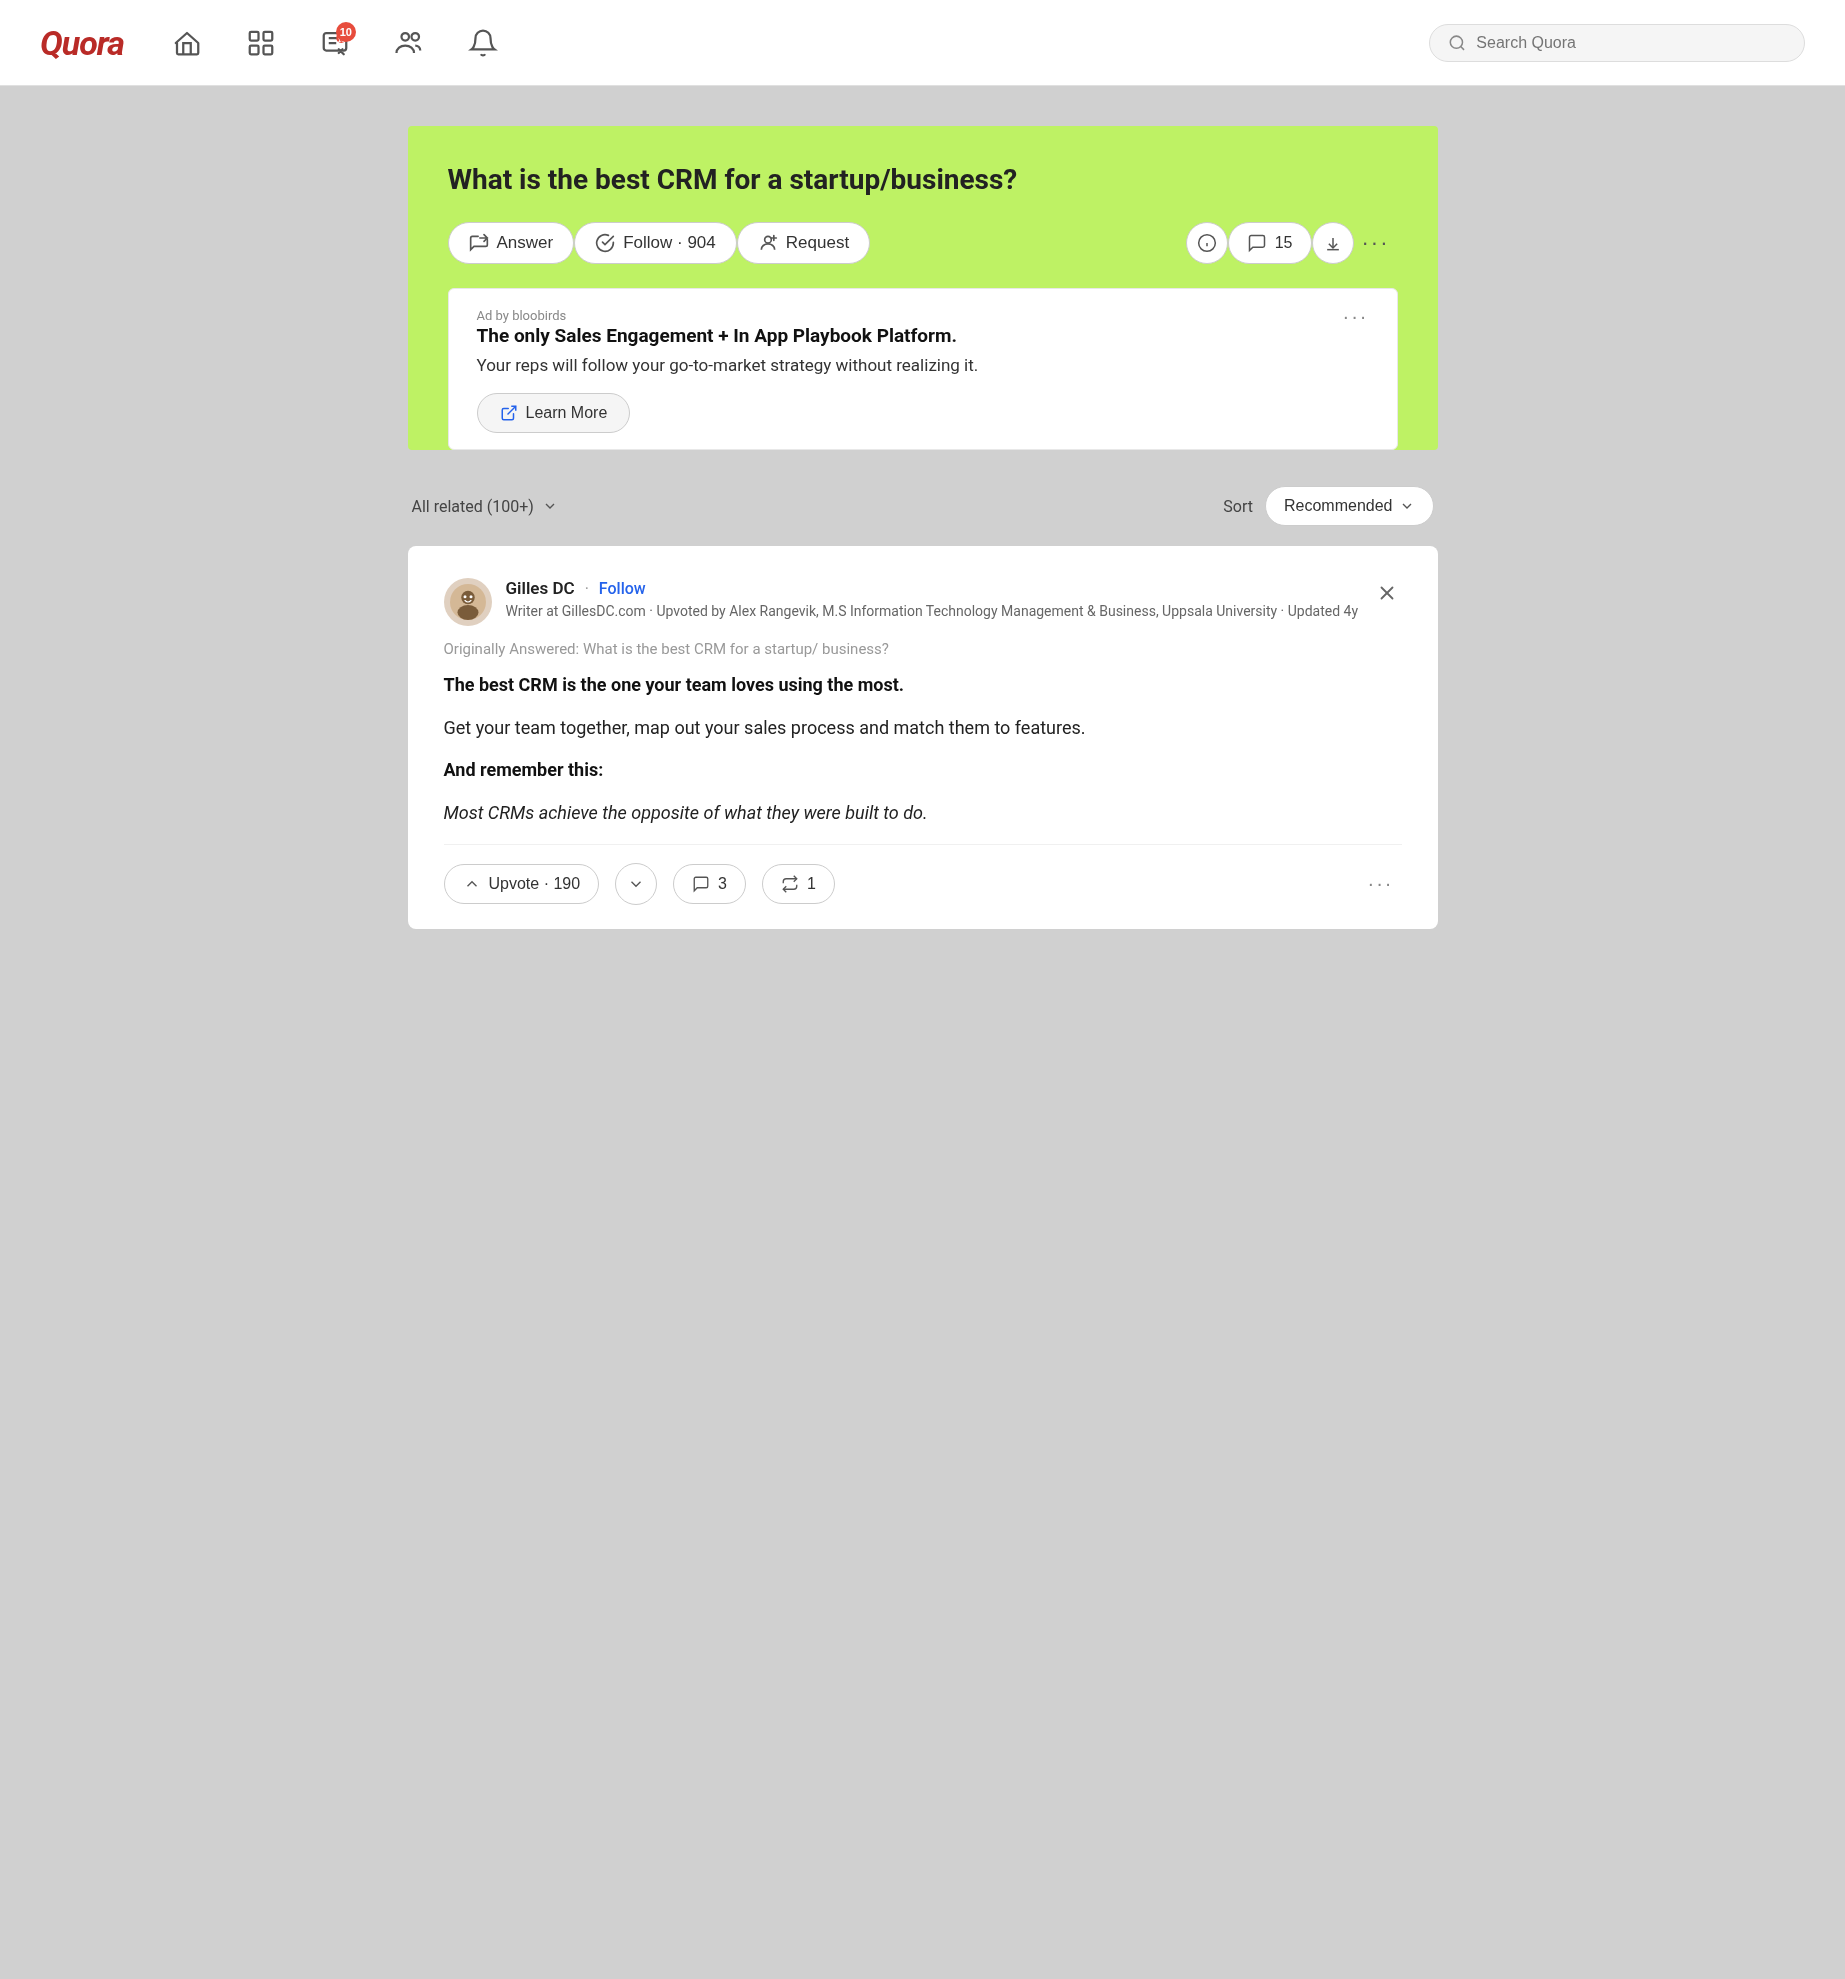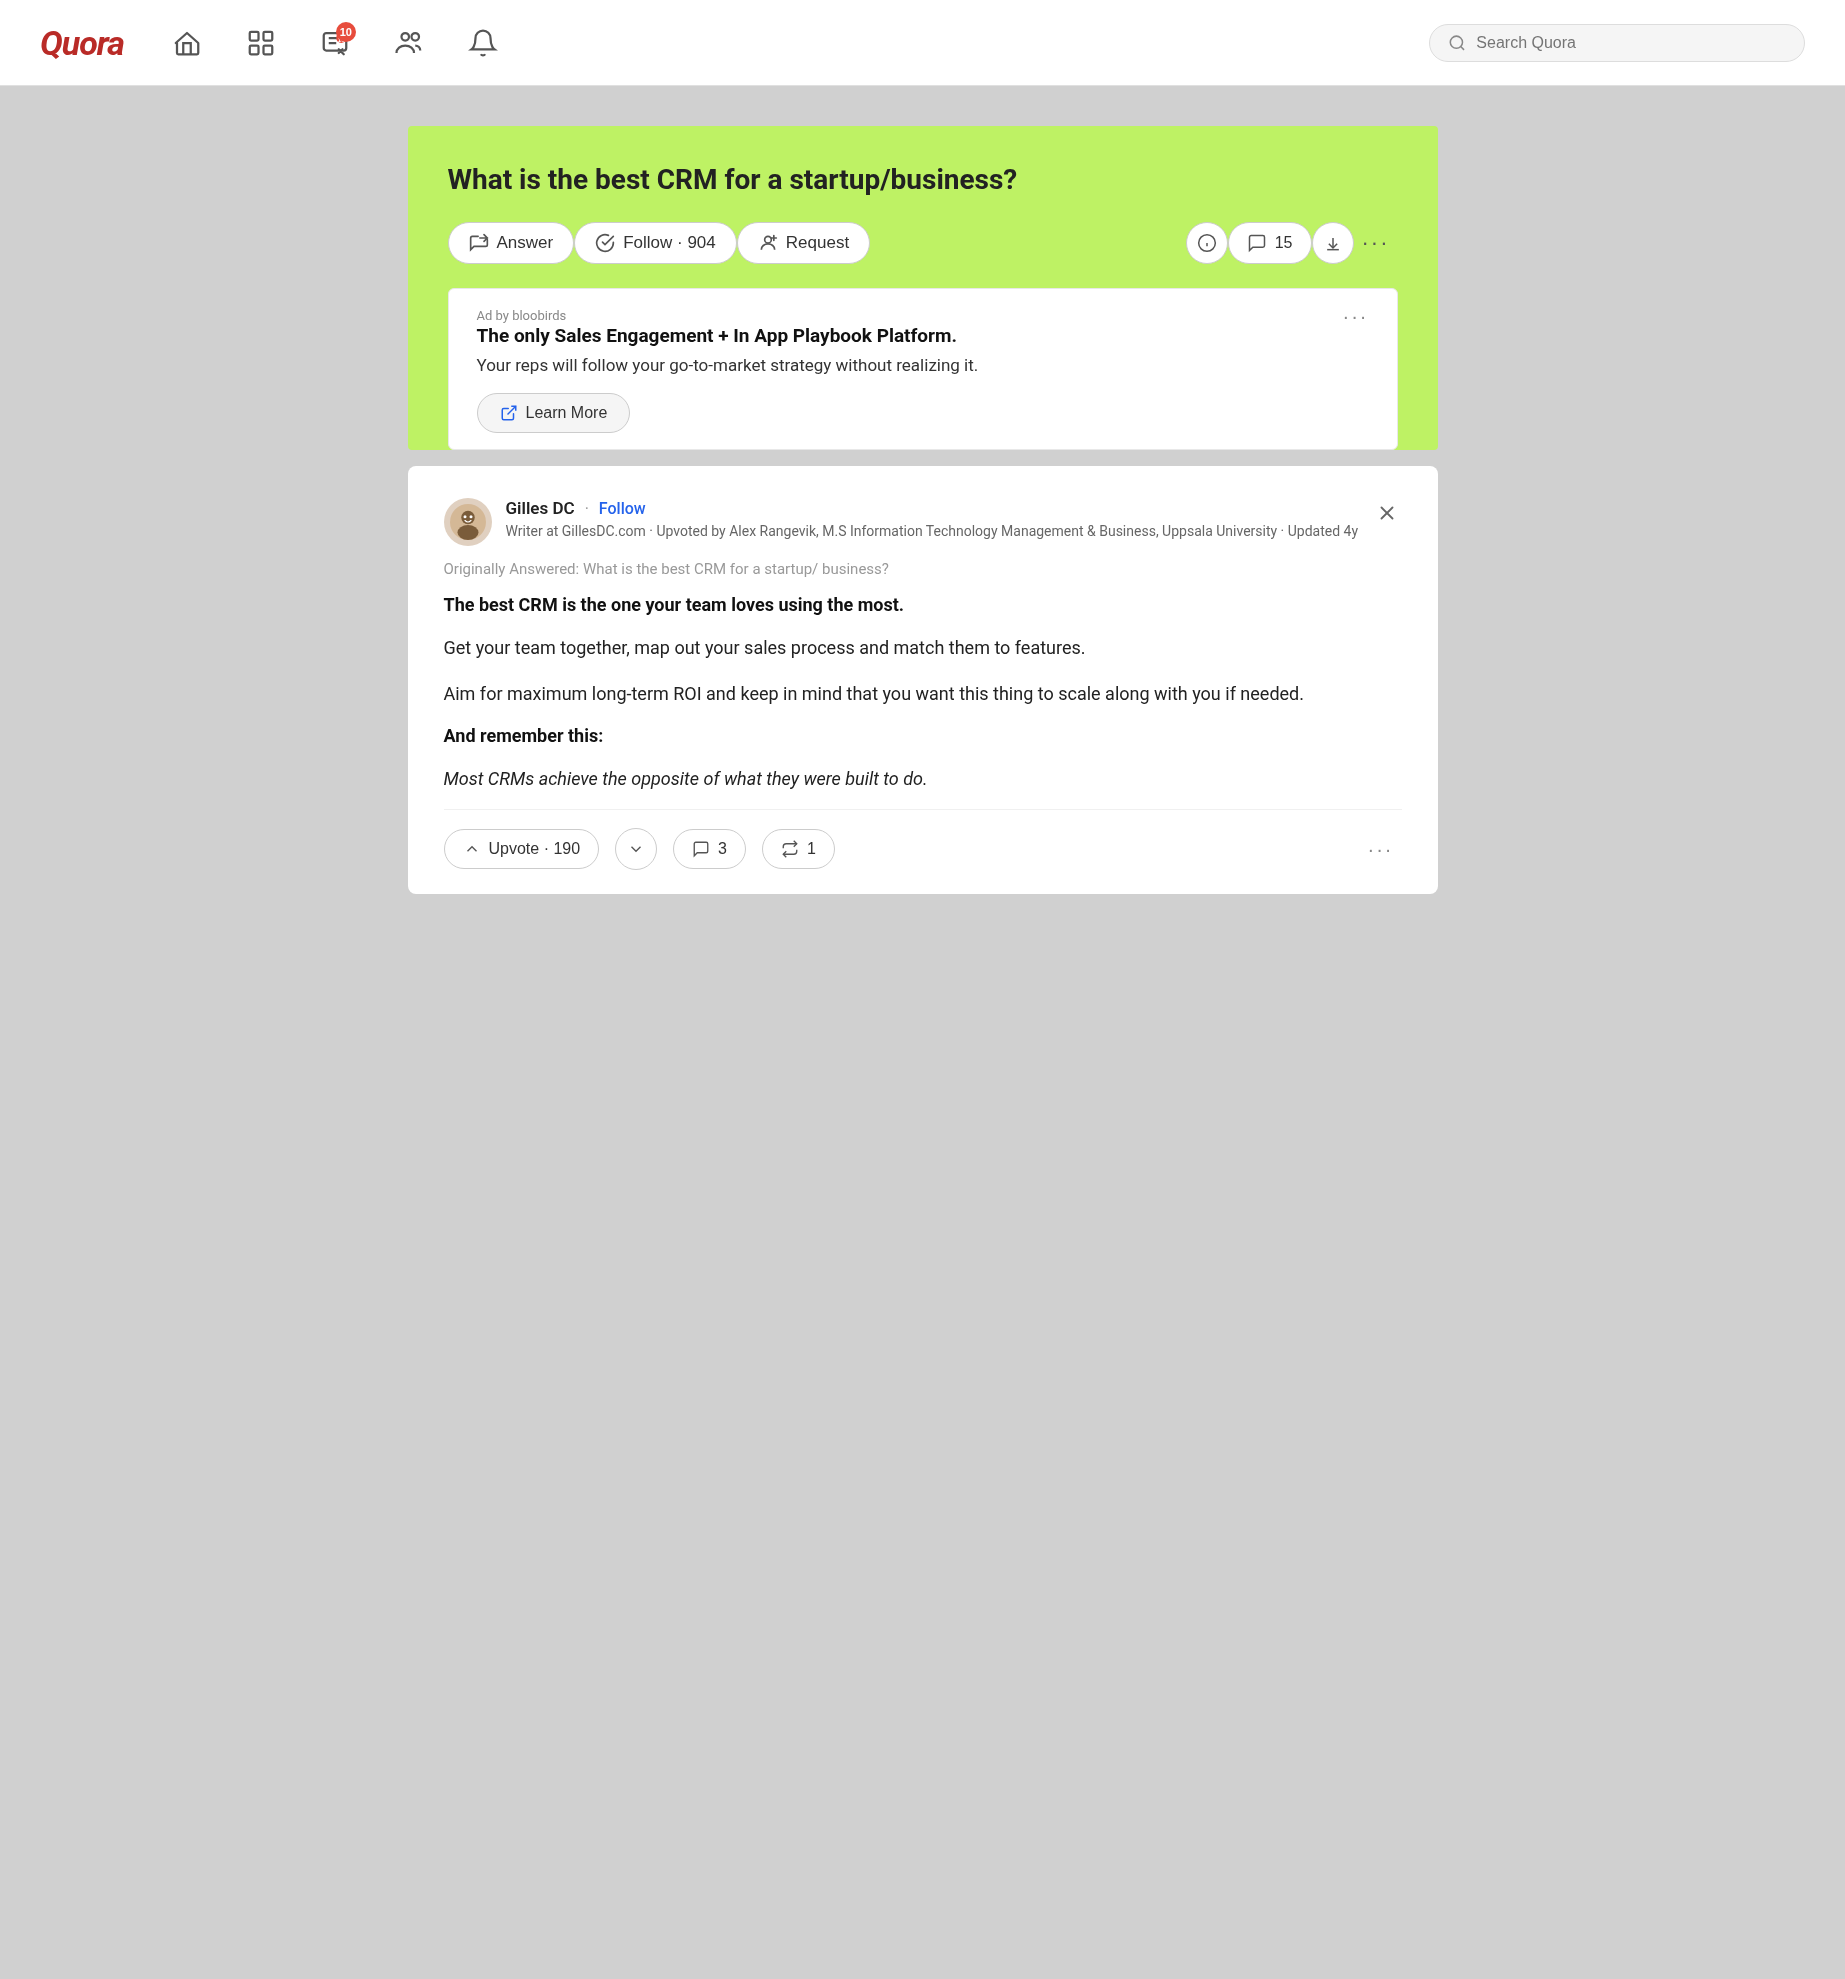--- a/index.html
+++ b/index.html
@@ -587,20 +587,37 @@
         <svg viewBox="0 0 24 24">
           <path d="M18 13v6a2 2 0 01-2 2H5a2 2 0 01-2-2V8a2 2 0 012-2h6" stroke-linecap="round"></path>
           <polyline points="15 3 21 3 21 9"></polyline>
           <line x1="10" y1="14" x2="21" y2="3"></line>
         </svg>
         <span>Learn More</span>
       </button>
     </div>
   </div>
 
+  <div class="filter-bar">
+    <div class="filter-left">
+      <span>All related (100+)</span>
+      <svg viewBox="0 0 24 24">
+        <polyline points="6 9 12 15 18 9"></polyline>
+      </svg>
+    </div>
+    <div class="filter-right">
+      <span class="sort-label">Sort</span>
+      <button class="sort-btn">
+        <span>Recommended</span>
+        <svg viewBox="0 0 24 24">
+          <polyline points="6 9 12 15 18 9"></polyline>
+        </svg>
+      </button>
+    </div>
+  </div>
 
   <div class="answer-card">
     <div class="answer-header">
       <div class="author-info">
 
         <div class="avatar">
           <svg viewBox="0 0 48 48" fill="none">
             <circle cx="24" cy="24" r="24" fill="#d4b896"></circle>
             <circle cx="24" cy="18" r="9" fill="#7a5c3a"></circle>
             <ellipse cx="24" cy="38" rx="14" ry="10" fill="#7a5c3a"></ellipse>
@@ -623,21 +640,20 @@
         <svg viewBox="0 0 24 24">
           <line x1="18" y1="6" x2="6" y2="18" stroke-linecap="round"></line>
           <line x1="6" y1="6" x2="18" y2="18" stroke-linecap="round"></line>
         </svg>
       </button>
     </div>
 
     <div class="original-question">Originally Answered: What is the best CRM for a startup/ business?</div>
     <div class="answer-bold">The best CRM is the one your team loves using the most.</div>
     <div class="answer-text">Get your team together, map out your sales process and match them to features.</div>
-    <div class="answer-text">Aim for maximum long-term ROI and keep in mind that you want this thing to scale along with you if needed.</div>
     <div class="answer-bold">And remember this:</div>
     <div class="answer-text-italic">Most CRMs achieve the opposite of what they were built to do.</div>
 
     <div class="answer-footer">
 
       <button class="vote-btn">
         <svg viewBox="0 0 24 24">
           <polyline points="18 15 12 9 6 15"></polyline>
         </svg>
         <span>Upvote · 190</span>

